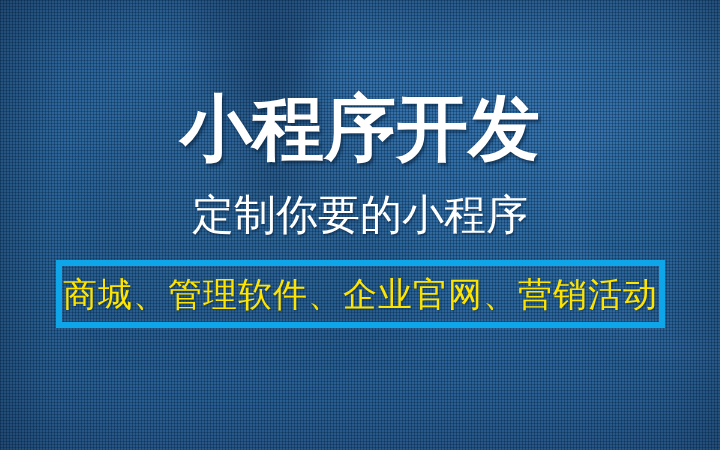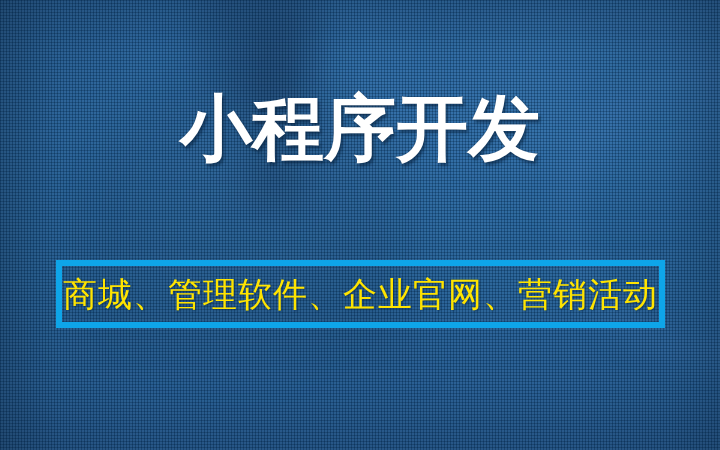--- a/index.html
+++ b/index.html
@@ -174,19 +174,20 @@
     <div class="sil-arc-r"></div>
   </div>
 
   <div class="bg-vignette"></div>
   <div class="bg-grid"></div>
 
   <div class="content">
 
     <div class="title">小程序开发</div>
 
+    <div class="subtitle">定制你要的小程序</div>
 
     <div class="tagline-box">
       <div class="tagline-text">商城、管理软件、企业官网、营销活动</div>
     </div>
 
   </div>
 </div>
 
 </body></html>

